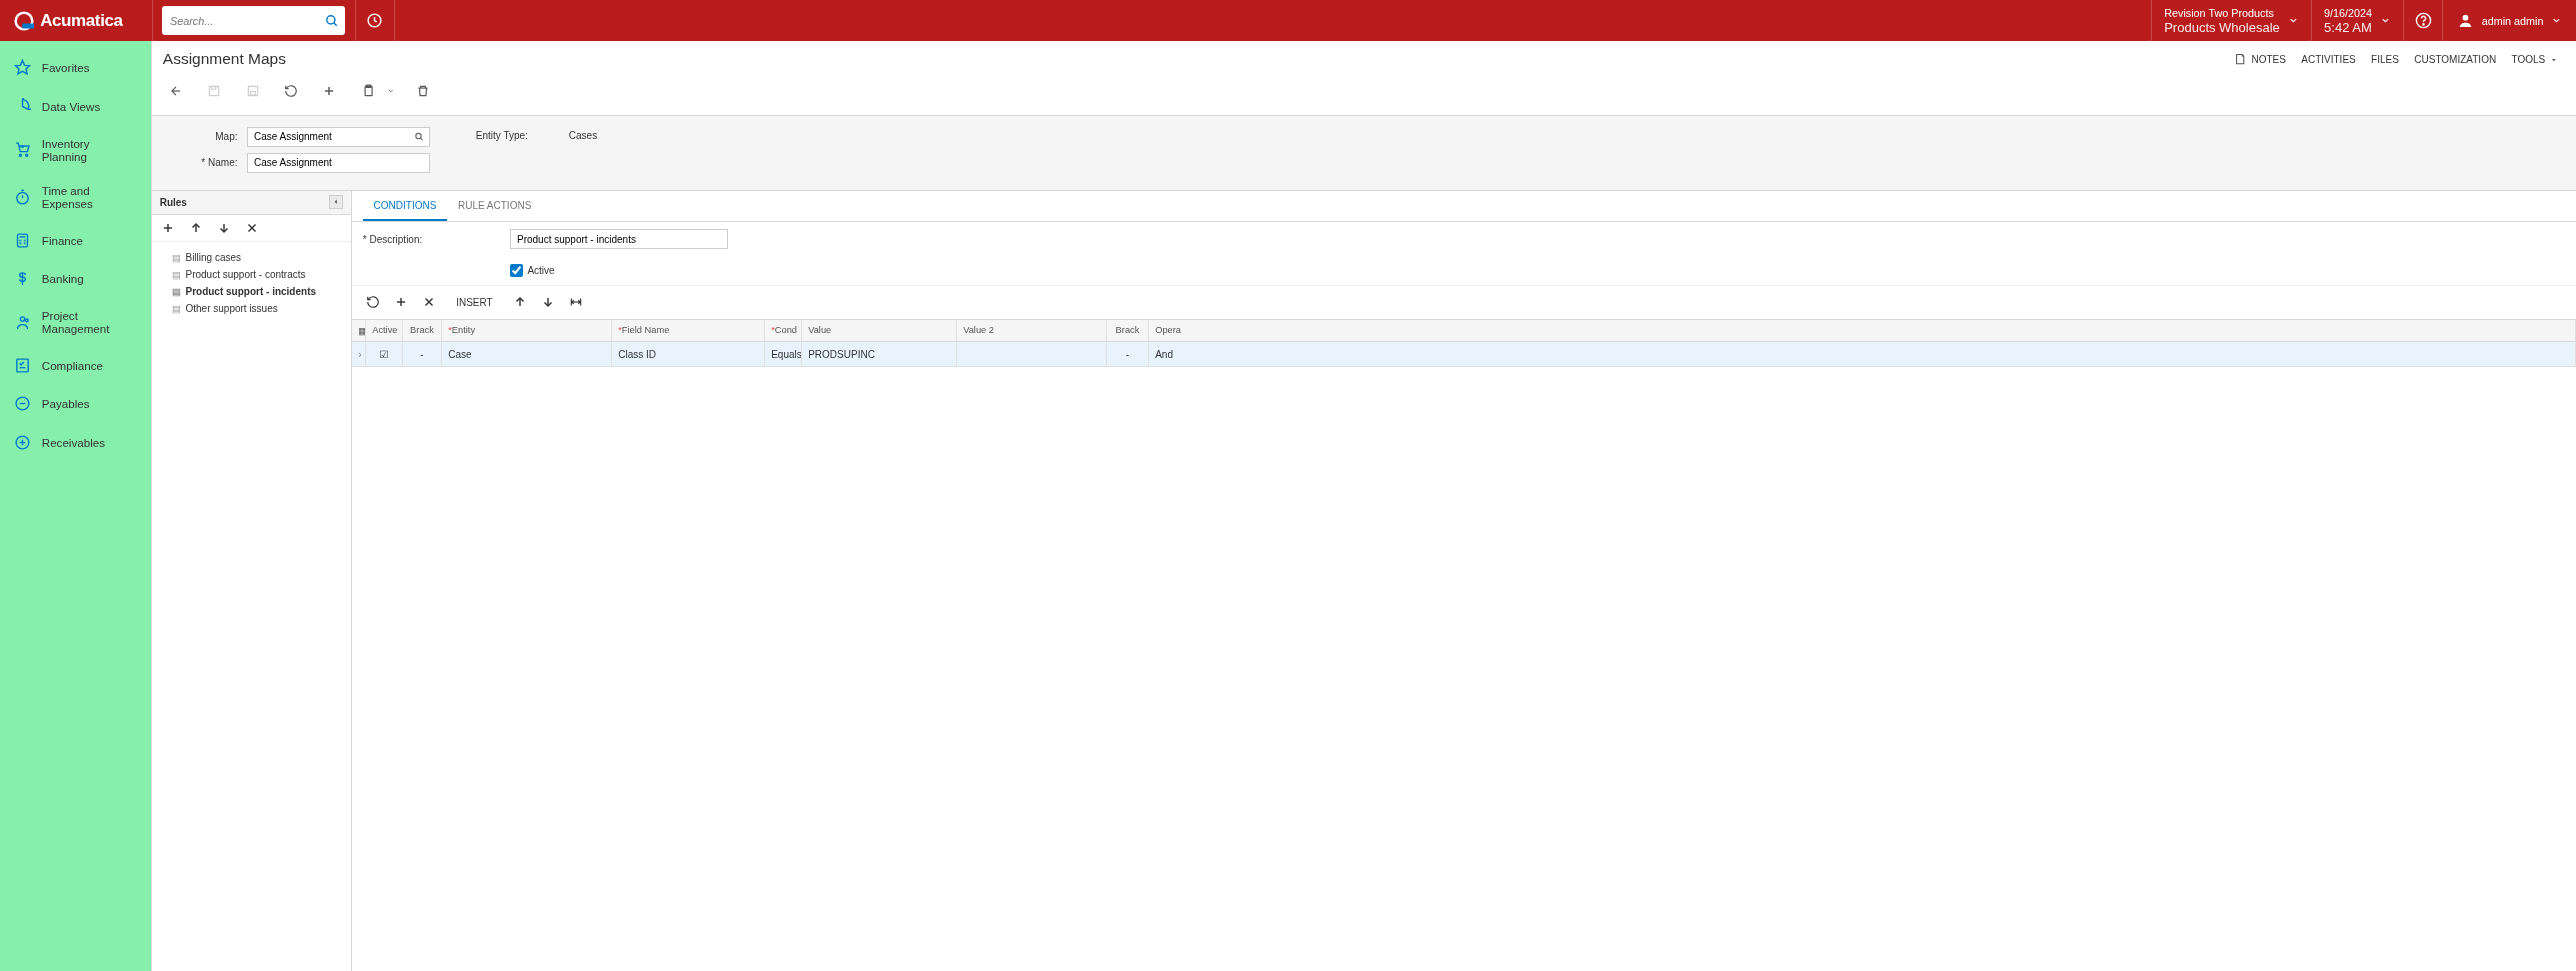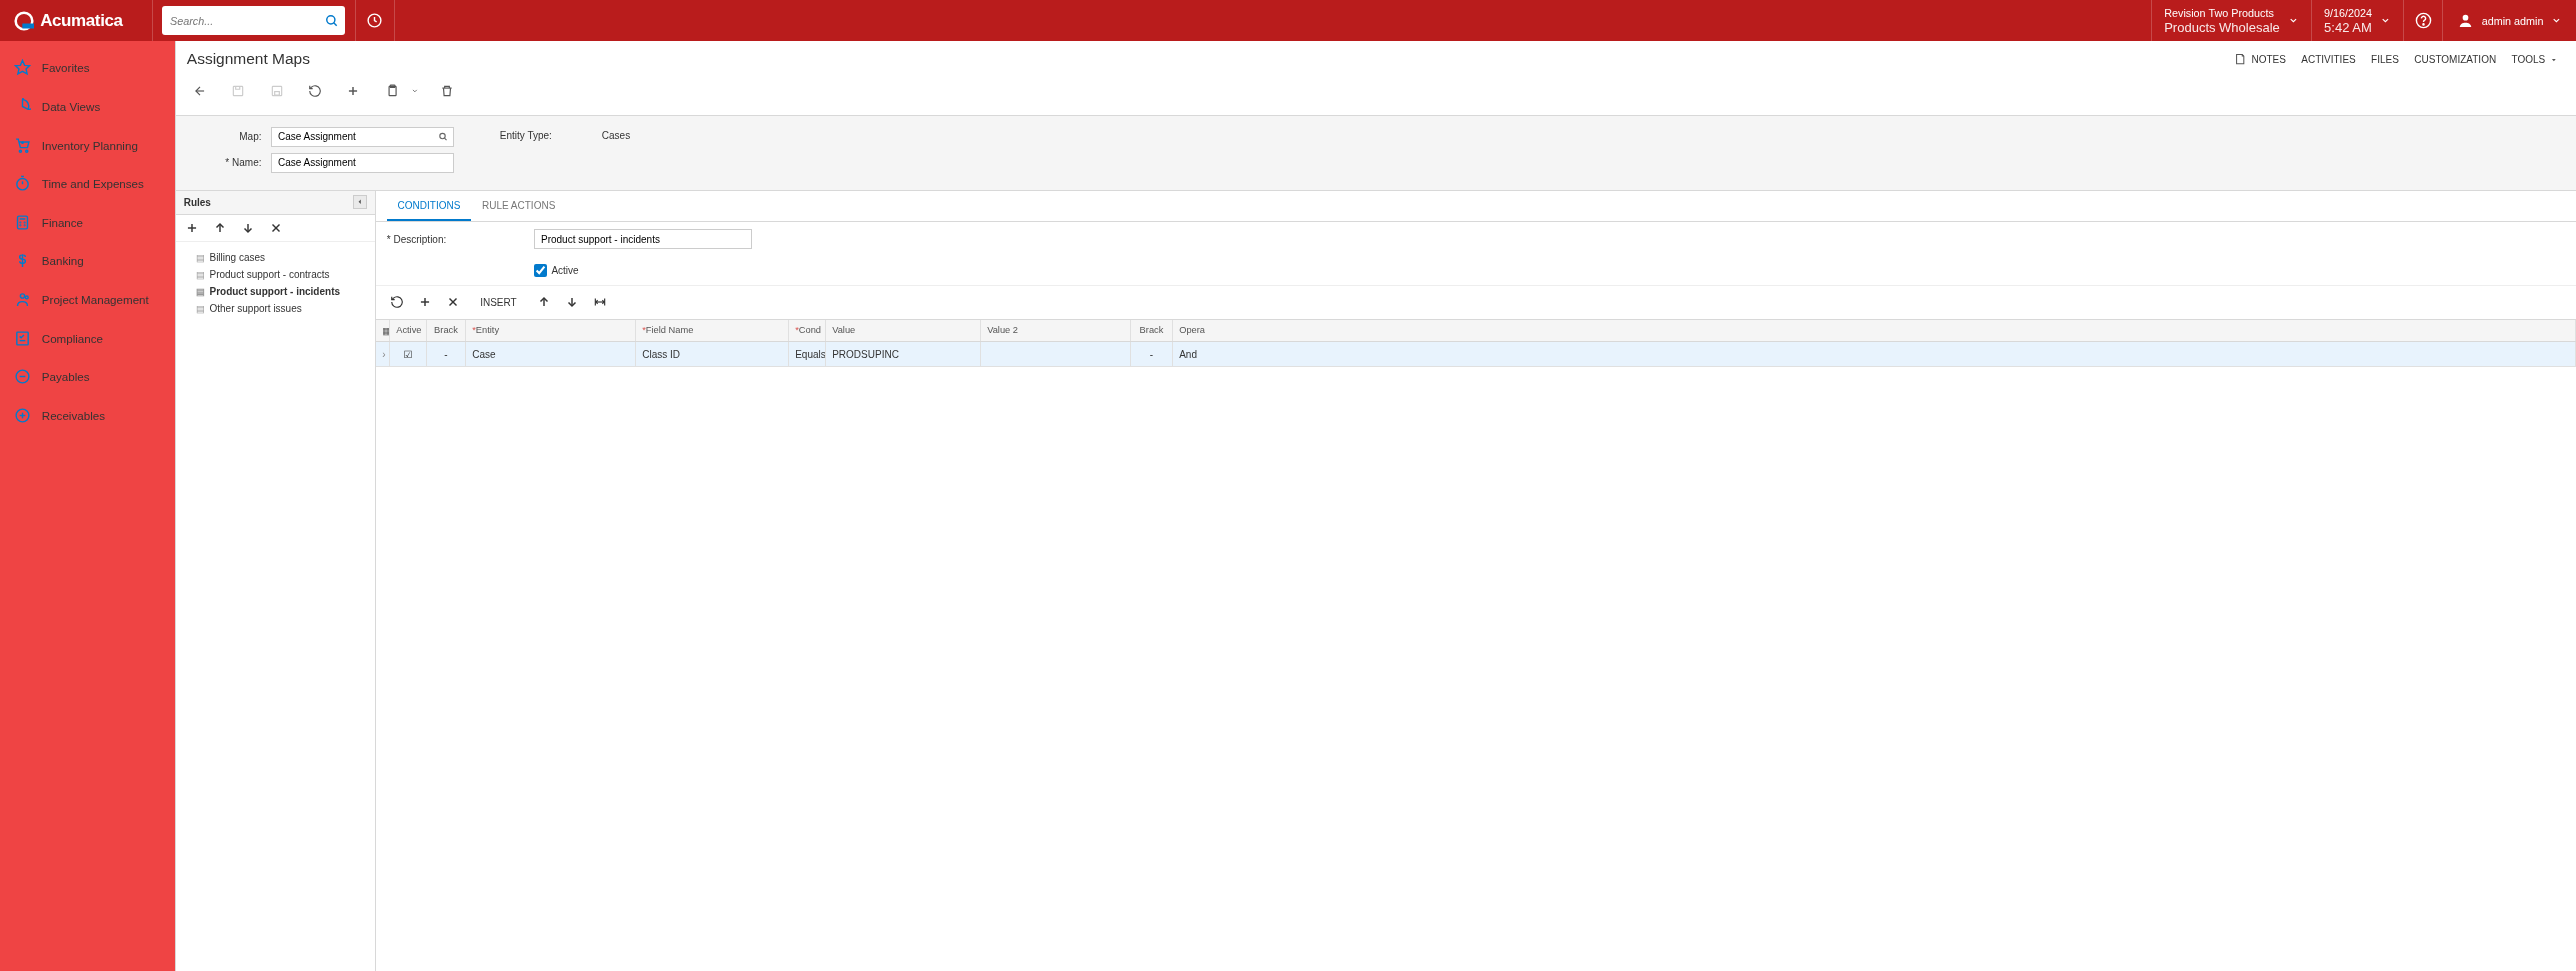--- a/index.html
+++ b/index.html
@@ -16,21 +16,21 @@
 .history-btn { width: 39px; height: 100%; border-left: none; border-right: 0.8px solid rgba(255,255,255,0.2); display: flex; align-items: center; justify-content: center; cursor: pointer; }
 .top-spacer { flex: 1; }
 .tenant-area { padding: 0 12.4px; border-left: 0.8px solid rgba(255,255,255,0.2); height: 100%; display: flex; align-items: center; gap: 7.7px; cursor: pointer; }
 .tenant-text { font-size: 10.8px; line-height: 1.3; }
 .tenant-sub { font-size: 13px; opacity: 0.9; }
 .date-area { padding: 0 12.4px; border-left: 0.8px solid rgba(255,255,255,0.2); height: 100%; display: flex; align-items: center; gap: 7.7px; cursor: pointer; }
 .help-area { width: 39px; border-left: 0.8px solid rgba(255,255,255,0.2); height: 100%; display: flex; align-items: center; justify-content: center; cursor: pointer; }
 .user-area { padding: 0 14px; border-left: 0.8px solid rgba(255,255,255,0.2); height: 100%; display: flex; align-items: center; gap: 7.7px; cursor: pointer; }
 
 .main-layout { display: flex; height: calc(100vh - 41px); }
-.sidebar { width: 176px; background: #ef4444; border-right: 0.8px solid #d8d8d8; padding-top: 7.7px; }
+.sidebar { width: 152px; background: #86efac; border-right: 0.8px solid #d8d8d8; padding-top: 7.7px; }
 .nav-item { display: flex; align-items: center; gap: 10.8px; padding: 10.8px 14px; cursor: pointer; color: #333; font-size: 11.6px; }
 .nav-icon { width: 17px; height: 17px; display: flex; align-items: center; justify-content: center; color: #027acc; flex-shrink: 0; }
 
 .content { flex: 1; display: flex; flex-direction: column; overflow: hidden; }
 .content-header { display: flex; align-items: center; padding: 7.7px 10.8px 0; }
 .page-title { font-size: 15.5px; font-weight: 400; color: #333; }
 .header-spacer { flex: 1; }
 .header-action { display: flex; align-items: center; gap: 4.6px; padding: 4.6px 7.7px; cursor: pointer; font-size: 10px; color: #333; }
 
 .toolbar { display: flex; align-items: center; gap: 3.1px; padding: 7.7px 10.8px 10.8px; }
@@ -375,21 +375,21 @@
           </div>
         </div>
         <div class="form-row">
           <div class="form-label"><span class="req">*</span> <span>Name:</span></div>
           <input class="form-input" value="Case Assignment" style="">
         </div>
       </div>
       <div>
         <div class="form-row">
           <div class="form-label" style="width:70px;text-align:left">Entity Type:</div>
-          <div class="form-static" style="margin-left:32px">Cases</div>
+          <div class="form-static" style="margin-left:23px">Cases</div>
         </div>
       </div>
     </div>
 
     <div class="split">
       <div class="rules-panel">
         <div class="rules-header">
           <span>Rules</span>
           <span class="collapse-btn">
               <svg width="7.7" height="7.7" viewBox="0 0 24 24" fill="#555">

